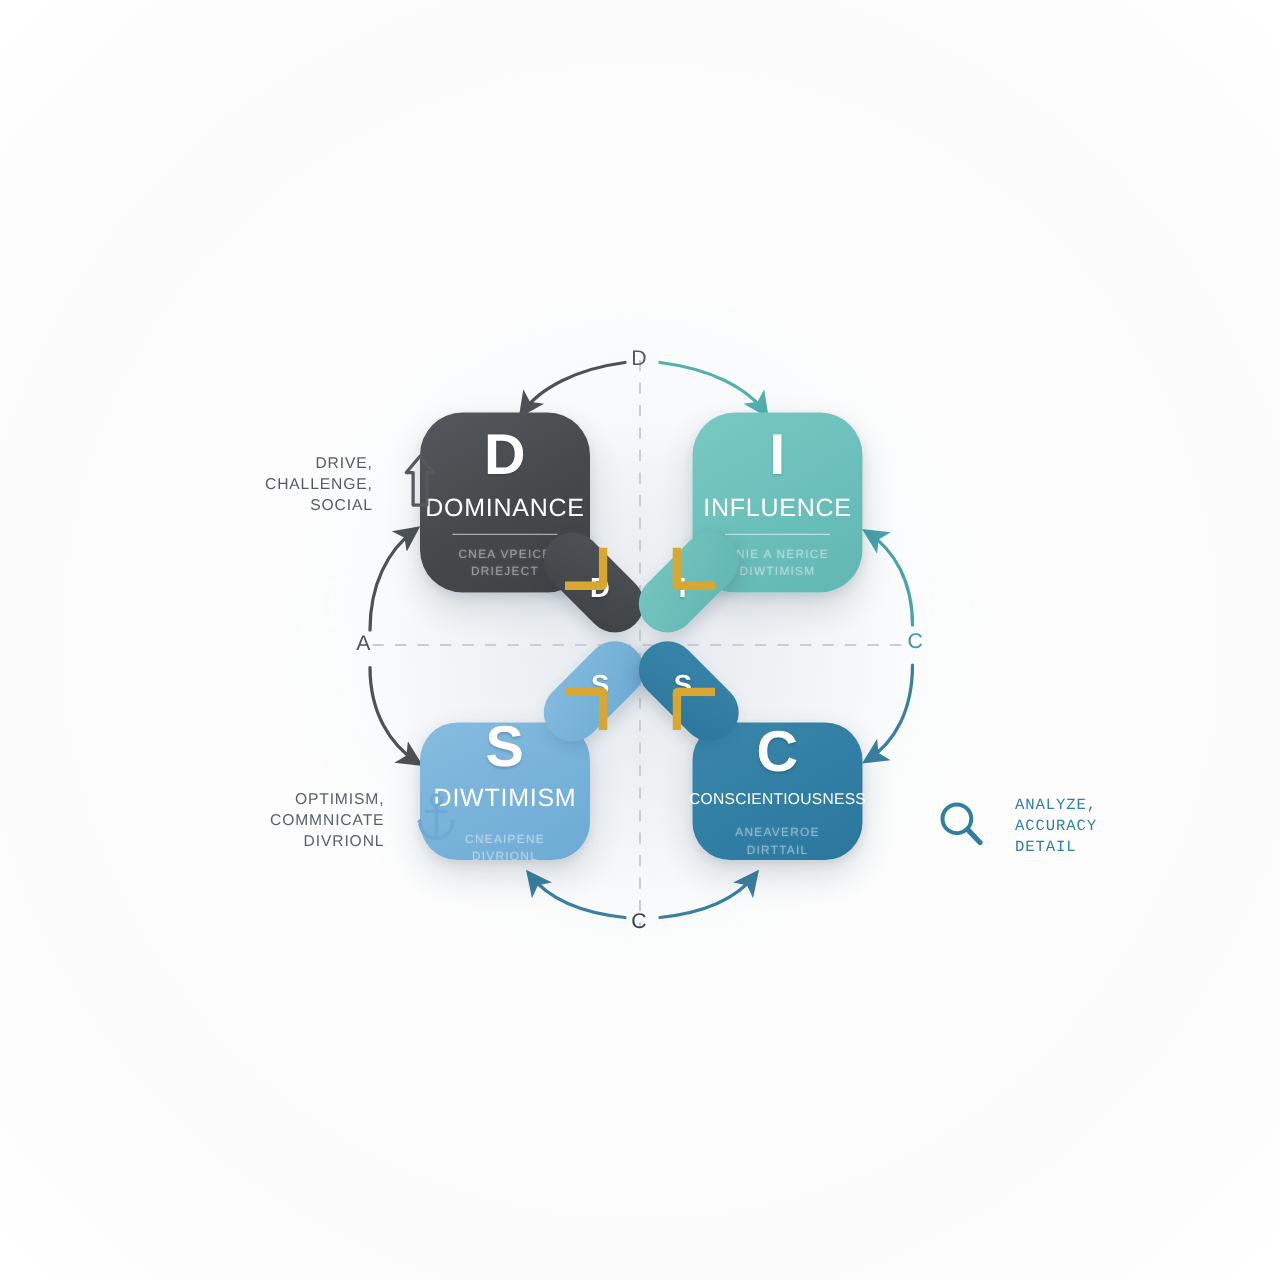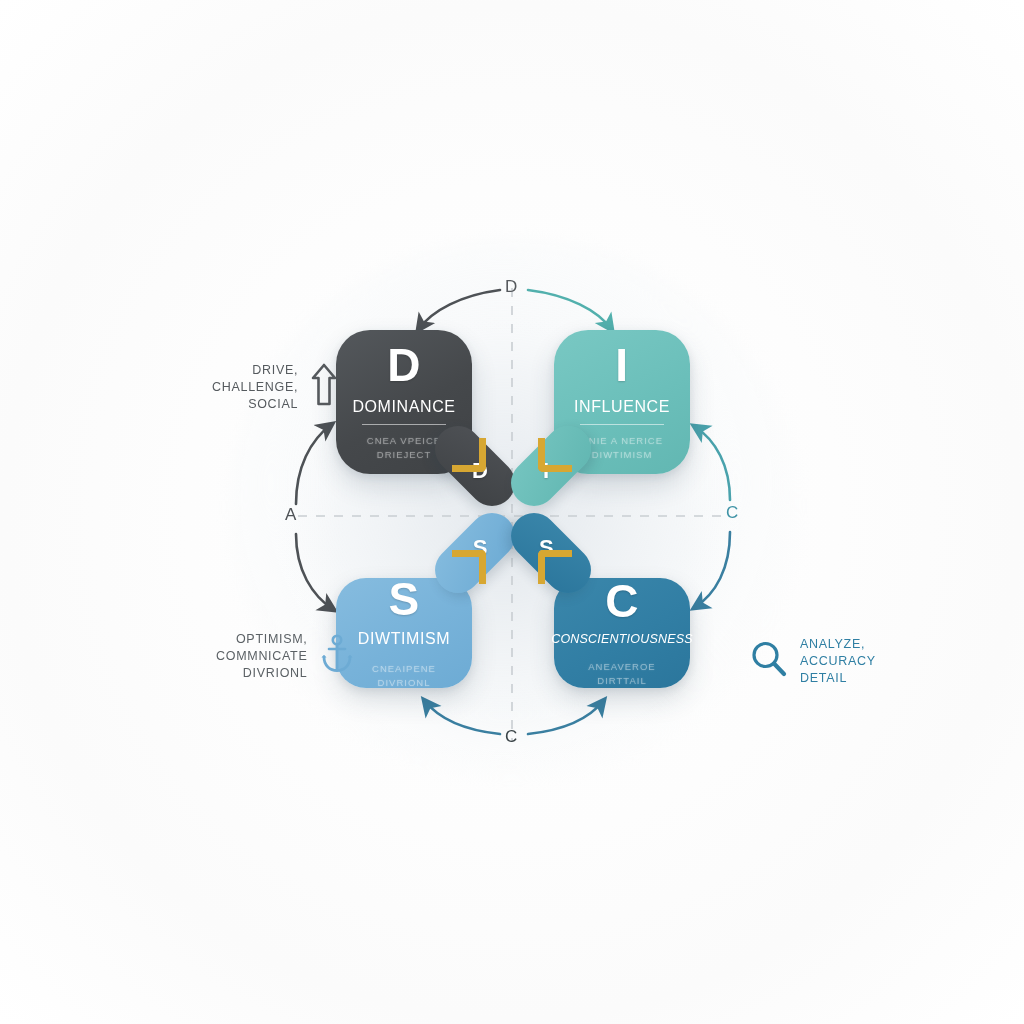--- a/index.html
+++ b/index.html
@@ -52,21 +52,21 @@
   }
   .card .big-letter {
     font-size: 46px;
     font-weight: bold;
     line-height: 1;
     letter-spacing: 0.5px;
     text-shadow: 0 1px 2px rgba(0,0,0,0.18);
     margin-bottom: 10px;
   }
   .card .title {
-    font-size: 16px;
+    font-size: 20px;
     letter-spacing: 0.6px;
     font-weight: normal;
     text-align: center;
     padding-bottom: 6px;
     white-space: nowrap;
   }
   .card .rule {
     width: 84px;
     height: 1px;
     background: rgba(255,255,255,0.55);
@@ -98,21 +98,21 @@
     background: linear-gradient(150deg, #86bcdf 0%, #77b2d9 55%, #6dabd4 100%);
   }
   #card-c {
     left: 554px; top: 578px;
     width: 136px; height: 110px;
     border-radius: 30px;
     background: linear-gradient(150deg, #3b87ab 0%, #317ea4 55%, #2b769c 100%);
   }
   #card-s .big-letter, #card-c .big-letter { margin-bottom: 8px; }
   #card-s .rule, #card-c .rule { margin: 1px 0 7px 0; }
-  #card-c .title { font-size: 12.5px; letter-spacing: 0.2px; font-style: italic; }
+  #card-c .title { font-size: 12.5px; letter-spacing: 0.2px; }
 
   
   .pill {
     position: absolute;
     border-radius: 999px;
     display: flex;
     align-items: center;
     justify-content: center;
     color: #ffffff;
     font-size: 22px;
@@ -174,29 +174,29 @@
 
   
   .kw {
     position: absolute;
     font-size: 12.5px;
     line-height: 17px;
     letter-spacing: 0.7px;
     white-space: nowrap;
     display: flex;
     align-items: center;
-    gap: 12px;
+    gap: 24px;
   }
   .kw .txt { display: block; }
   #kw-drive   { left: 212px; top: 362px; color: #555a5e; text-align: right; }
   #kw-drive .txt { text-align: right; }
   #kw-social  { left: 700px; top: 355px; color: #4e8f9c; }
   #kw-patience{ left: 216px; top: 631px; color: #5b6165; text-align: right; }
   #kw-patience .txt { text-align: right; }
-  #kw-analyze { left: 750px; top: 636px; color: #2f7fa3; }
+  #kw-analyze { left: 750px; top: 636px; color: #2f7fa3; font-family: Liberation Mono, monospace; }
 
   .kwicon { flex: 0 0 auto; display: block; }
 
   
   .arclabel {
     position: absolute;
     font-size: 17px;
     letter-spacing: 0.5px;
     font-weight: normal;
     background: transparent;

